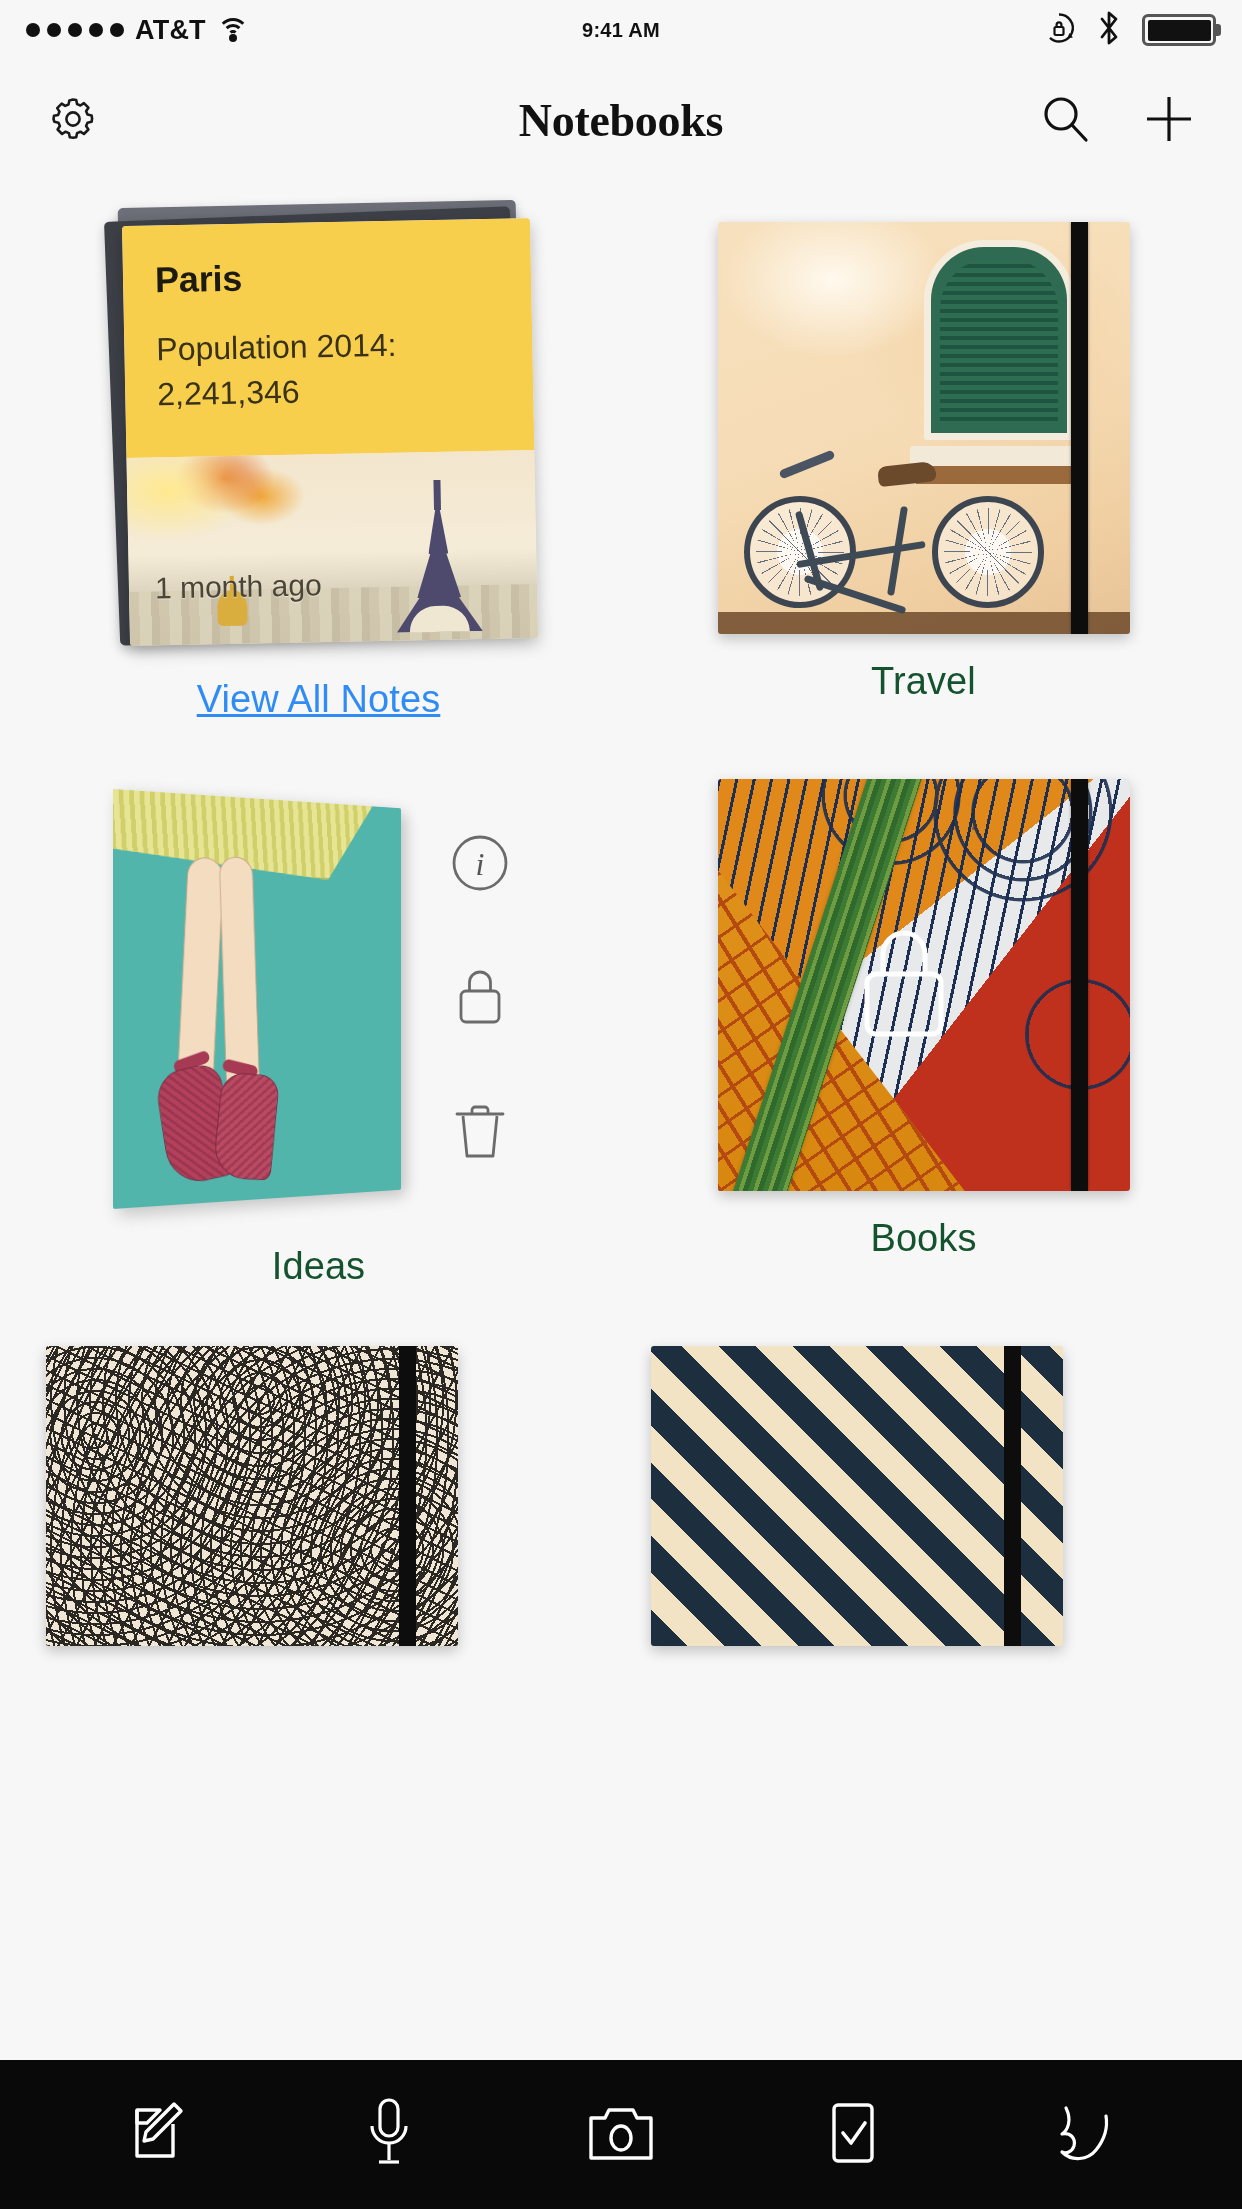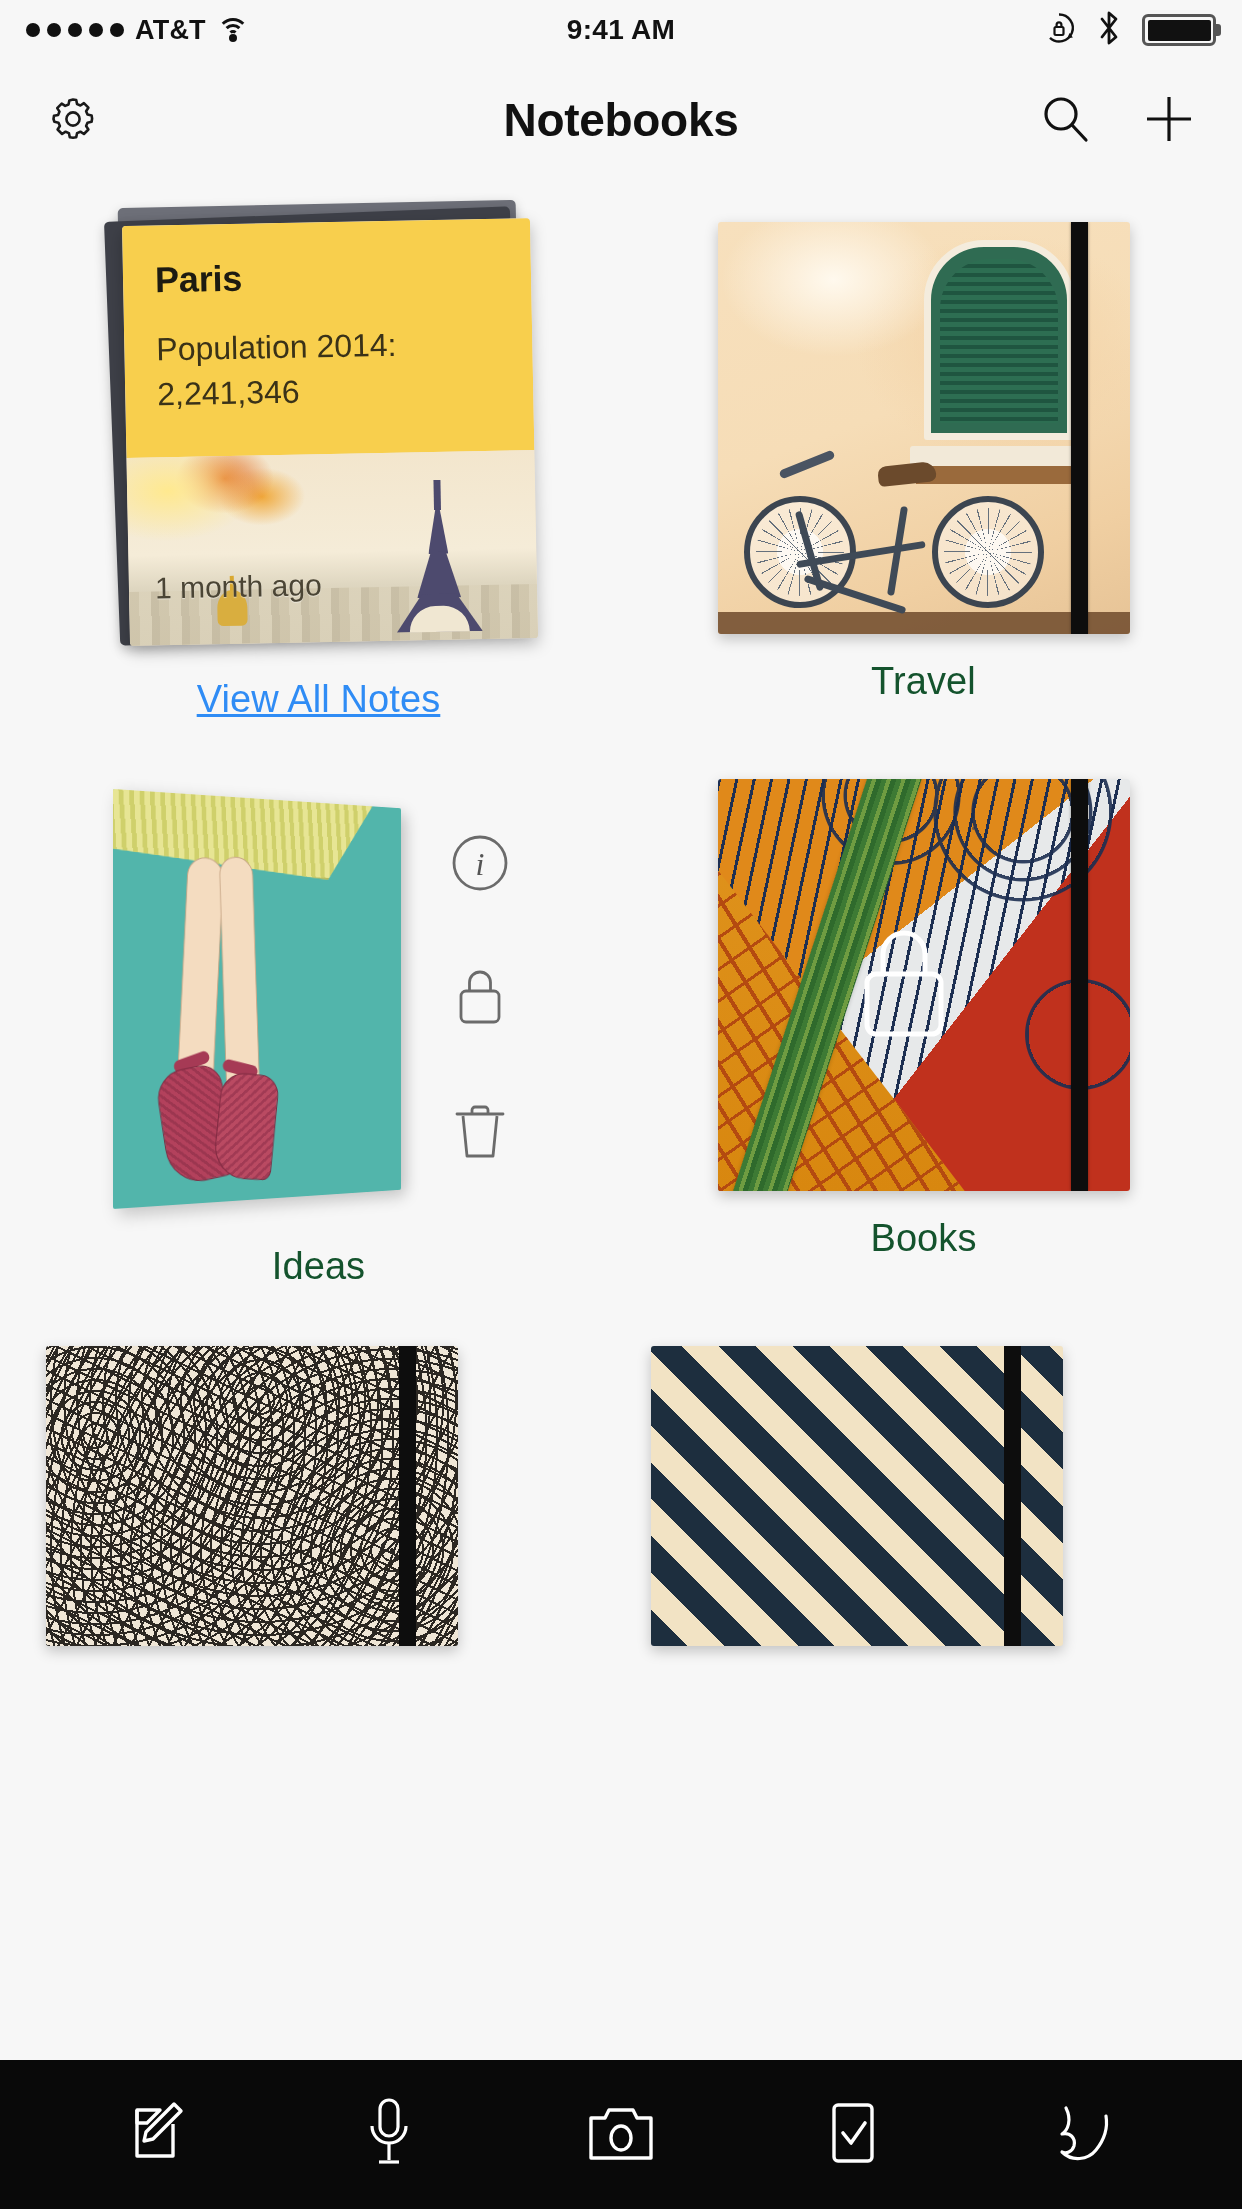--- a/index.html
+++ b/index.html
@@ -31,38 +31,39 @@
      border-radius:50%; }
   .wifi .a{ width:32px; height:32px; top:0; }
   .wifi .b{ width:21px; height:21px; top:6px; }
   .wifi .c{ width:10px; height:10px; top:12px; }
   .wifi .dot{ position:absolute; left:50%; transform:translateX(-50%);
      bottom:0; width:8px; height:8px; border-radius:50%; background:#111;
      border:none; }
   .status-time{
     position:absolute; left:0; right:0; top:0; bottom:0;
     display:flex; align-items:center; justify-content:center;
-    font-size:28px; font-weight:700; color:#111; letter-spacing:.3px;
+    font-size:20px; font-weight:700; color:#111; letter-spacing:.3px;
     pointer-events:none;
   }
   .status-right{ margin-left:auto; display:flex; align-items:center; gap:20px; }
   .battery{ width:74px; height:32px; border:3px solid #555; border-radius:6px;
      padding:2.5px; position:relative; }
   .battery::after{ content:""; position:absolute; right:-8px; top:50%;
      transform:translateY(-50%); width:5px; height:12px; background:#555;
      border-radius:0 3px 3px 0; }
   .battery b{ display:block; height:100%; width:100%; background:#111; border-radius:2px; }
 
   
   .nav-bar{
     height:120px; width:100%;
     display:flex; align-items:center;
     padding:0 46px;
     position:relative;
     background:#f7f7f7;
+    font-family:Liberation Serif, serif;
   }
   .nav-title{
     position:absolute; left:0; right:0;
     text-align:center;
     font-size:46px; font-weight:700; color:#111;
     letter-spacing:-0.3px;
     pointer-events:none;
   }
   .nav-right{ margin-left:auto; display:flex; align-items:center; gap:50px; }
   .icon-btn{ display:flex; align-items:center; justify-content:center;

